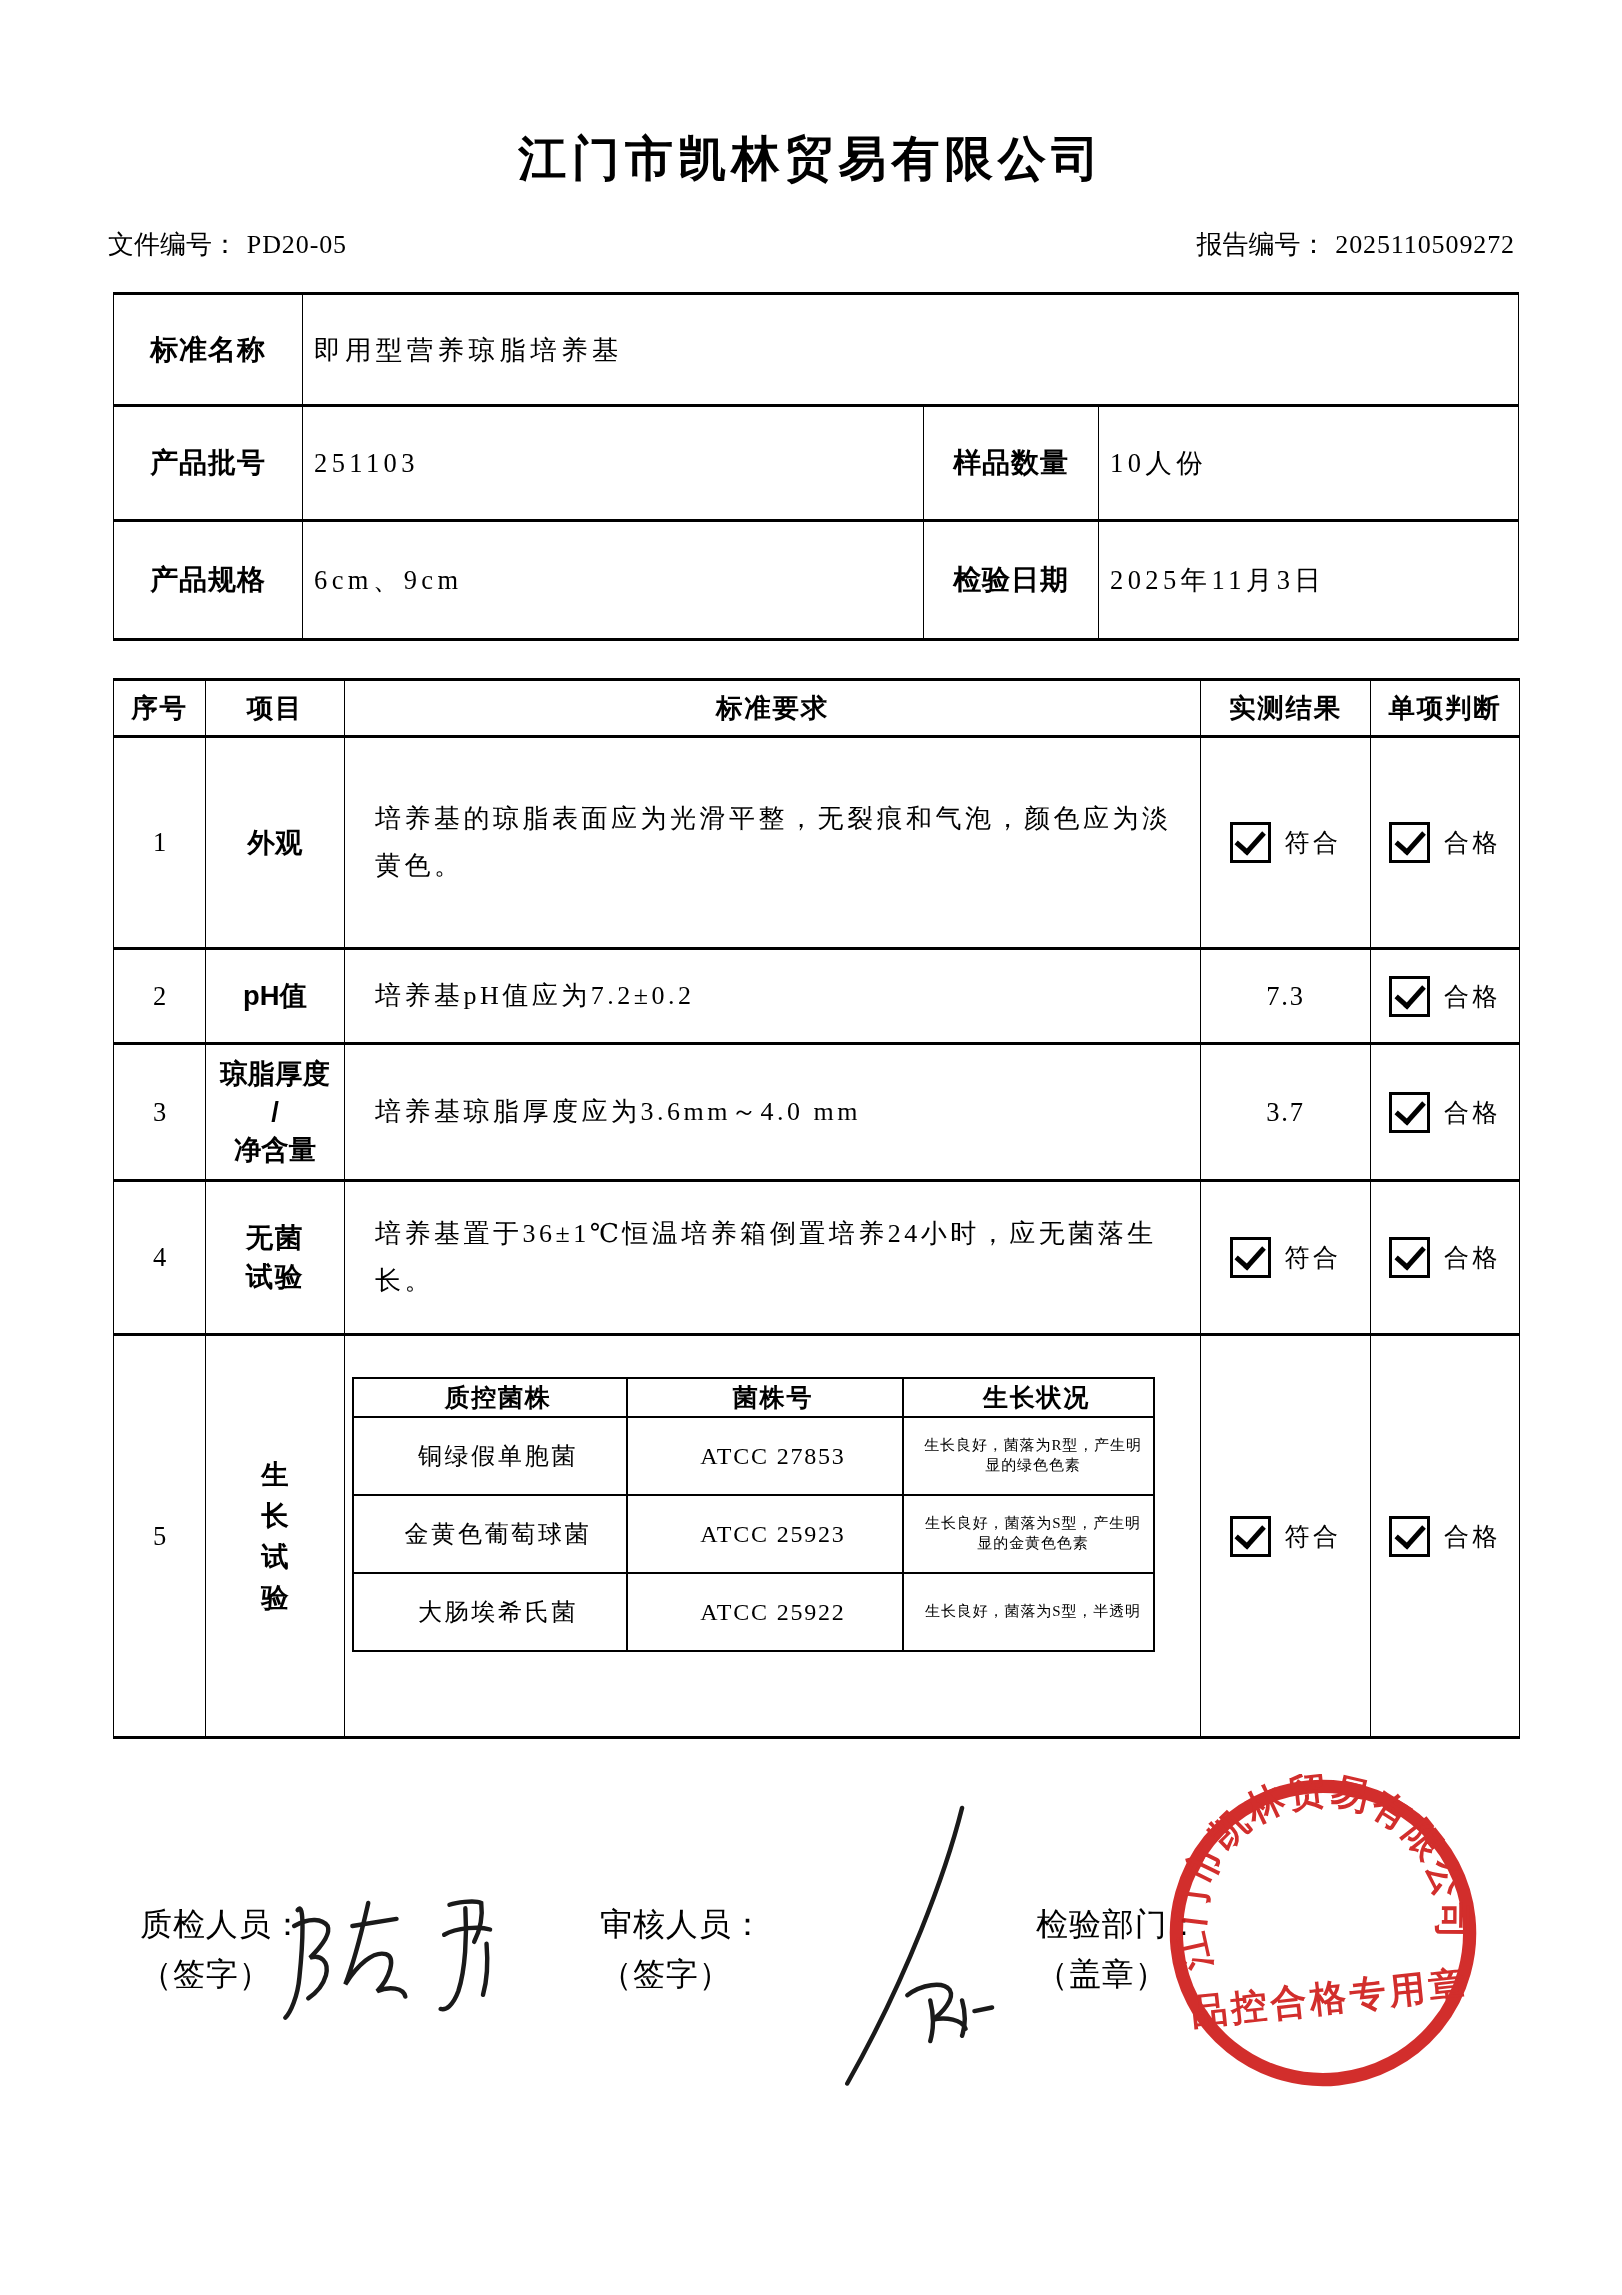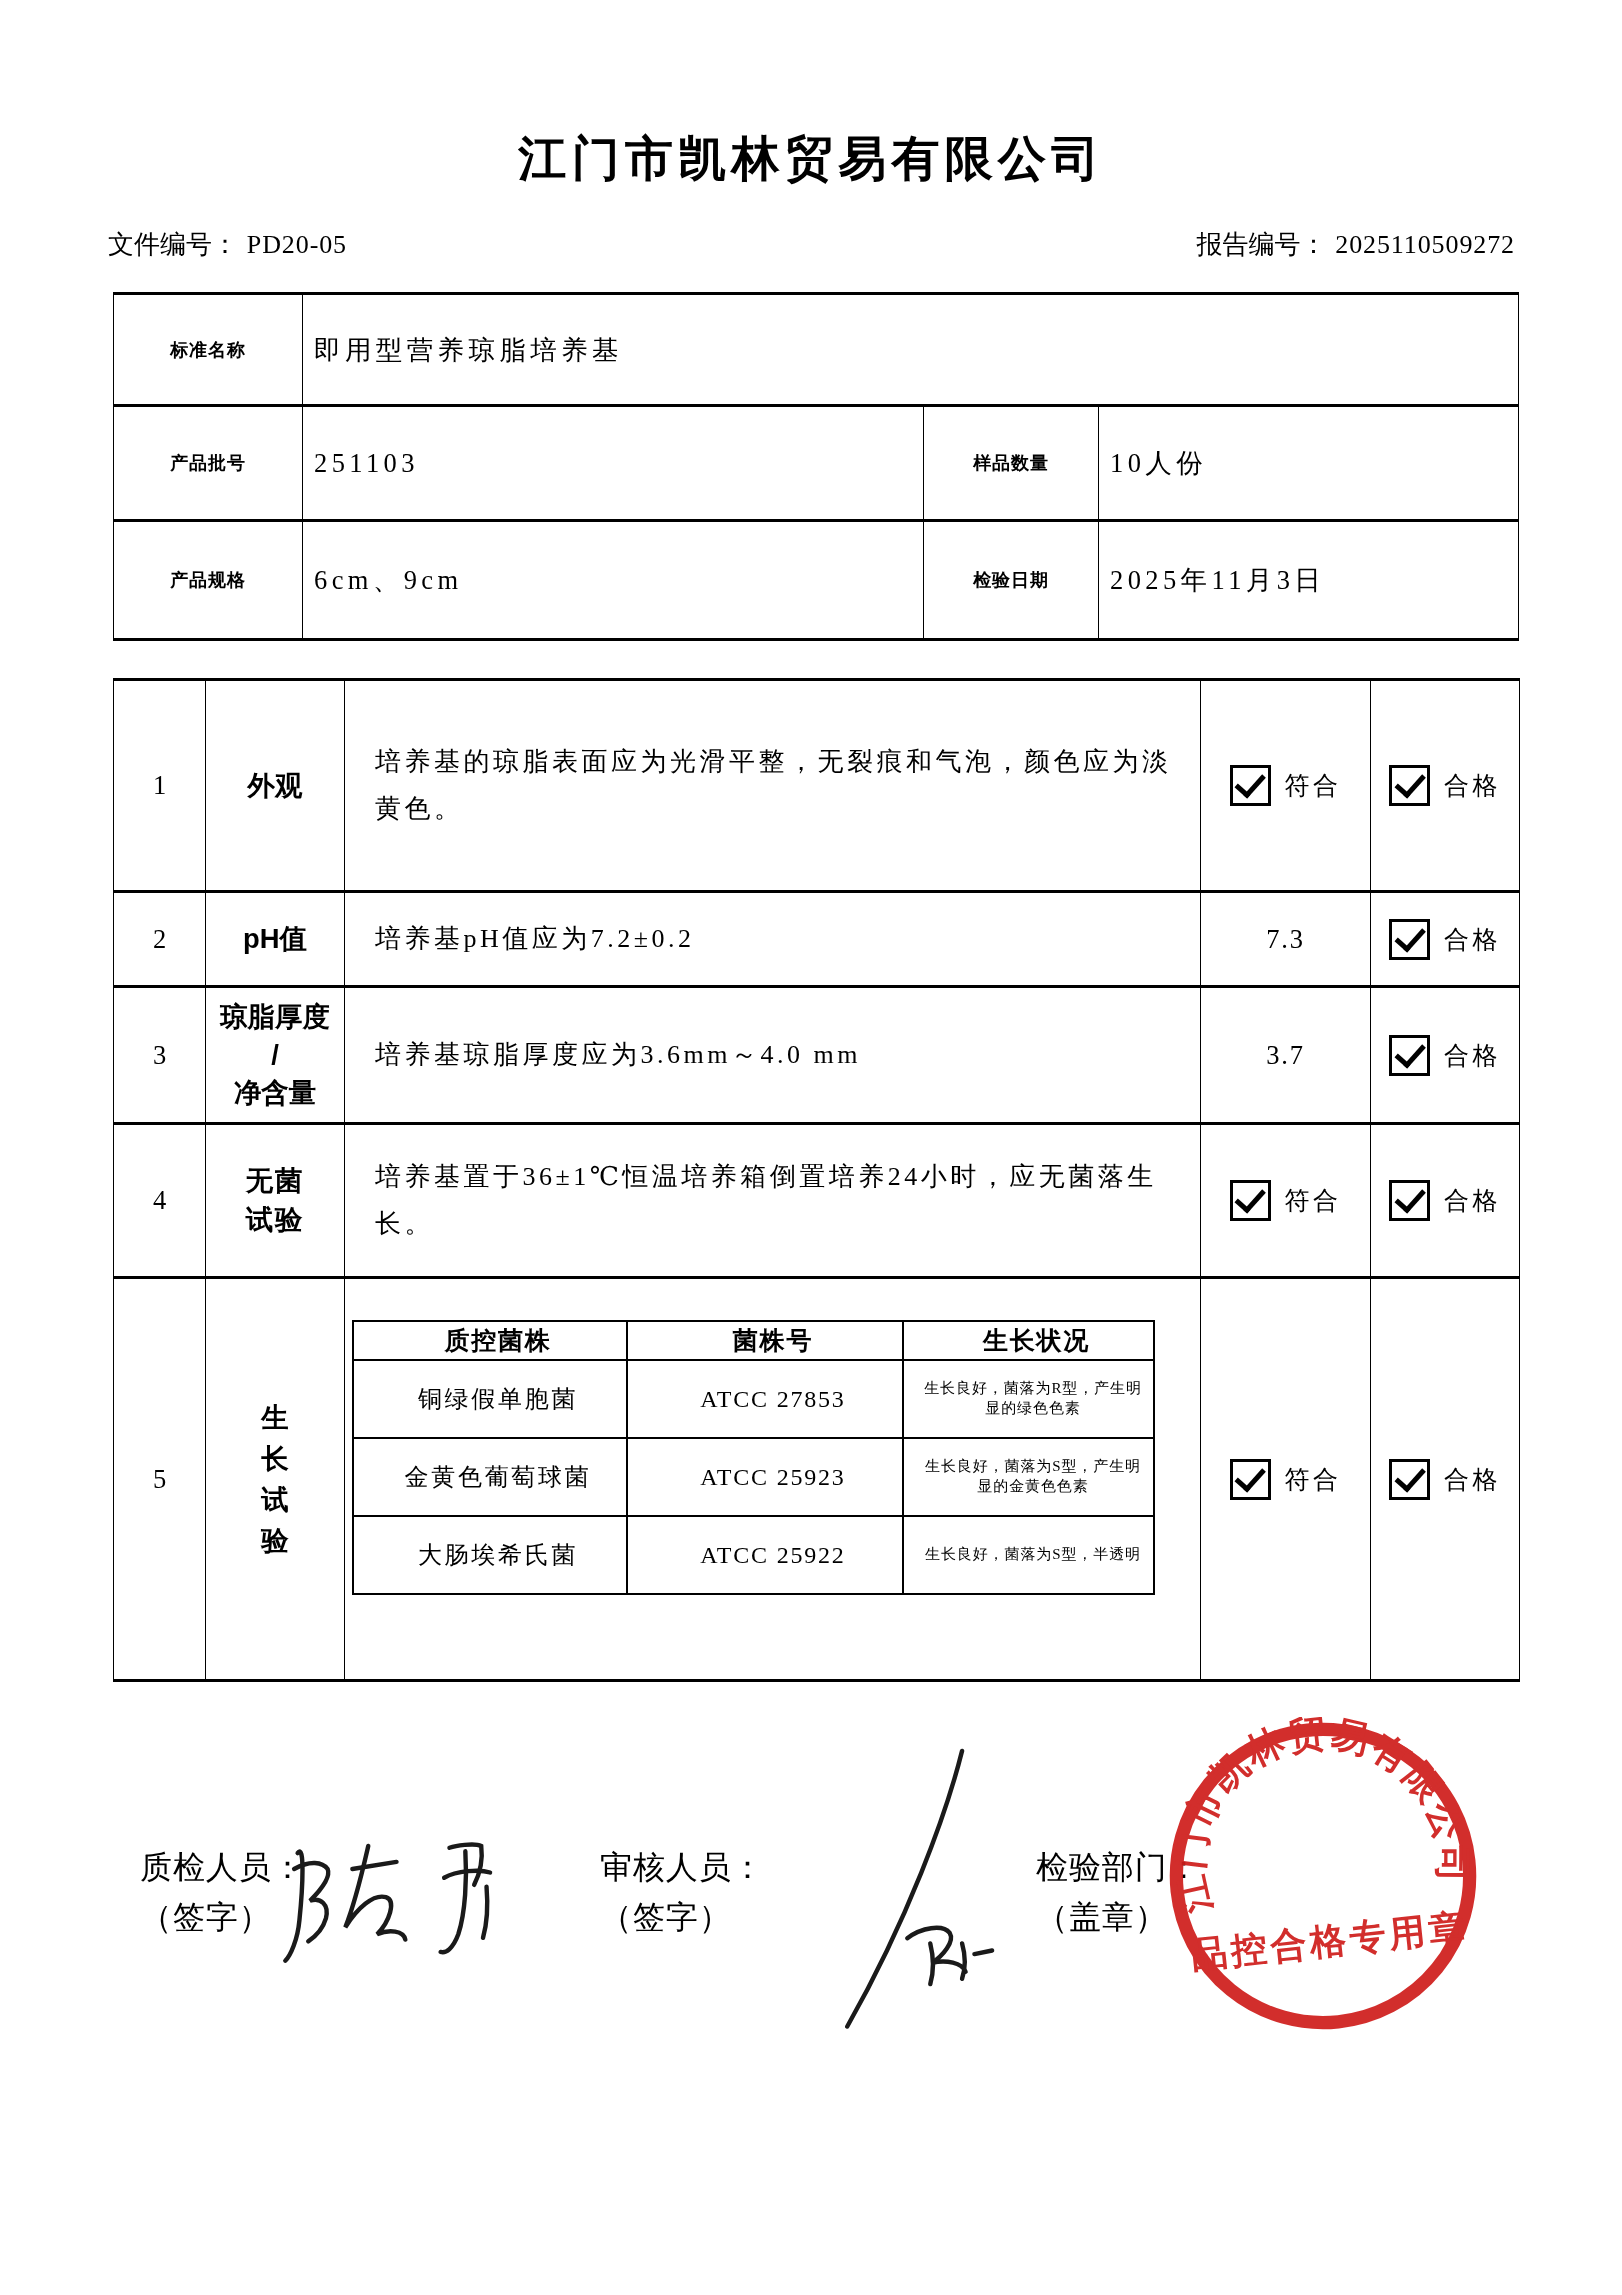--- a/index.html
+++ b/index.html
@@ -28,21 +28,21 @@
   }
   .meta .v{margin-left:8.8px;letter-spacing:0.9px;}
   
   table{border-collapse:collapse;table-layout:fixed;}
   td,th{border:1.8px solid #000;border-top-width:3.5px;border-bottom-width:3.5px;padding:0;}
   .tbl{margin:30px 0 0 113px;}
   .tbl1{width:1405px;}
   .tbl2{width:1405px;margin-top:37px;}
   .lbl{
     font-family:"Liberation Sans","DejaVu Sans",sans-serif;
-    font-weight:bold;font-size:18px;text-align:center;letter-spacing:0.9px;line-height:1.35;
+    font-weight:bold;font-size:28px;text-align:center;letter-spacing:0.9px;line-height:1.35;
   }
   .val{font-size:26.5px;padding-left:11px;letter-spacing:4.4px;}
   .val-center{font-size:26.5px;text-align:center;letter-spacing:1.8px;}
   
   .cbgroup{display:flex;align-items:center;padding-left:30px;}
   .cbitem{display:flex;align-items:center;}
   .cb{
     position:relative;width:35px;height:35px;border:3.5px solid #000;
     display:inline-block;flex:none;background:#fff;
   }
@@ -135,20 +135,27 @@
 
   <table class="tbl tbl2">
     <colgroup>
         <col style="width:92px">
         <col style="width:139px">
         <col style="width:856px">
         <col style="width:170px">
         <col style="width:149px">
       </colgroup>
     <tbody>
+        <tr style="height:57px">
+      <td class="th2">序号</td>
+      <td class="th2">项目</td>
+      <td class="th2">标准要求</td>
+      <td class="th2">实测结果</td>
+      <td class="th2">单项判断</td>
+    </tr>
 
     <tr style="height:212px">
       <td class="no-cell">1</td>
       <td class="item-cell">外观</td>
       <td class="req-cell">培养基的琼脂表面应为光滑平整，无裂痕和气泡，颜色应为淡黄色。</td>
       <td>
         <div class="cellcheck">
           <span class="cb checked"></span>
           <span class="cbtext">符合</span>
         </div>

